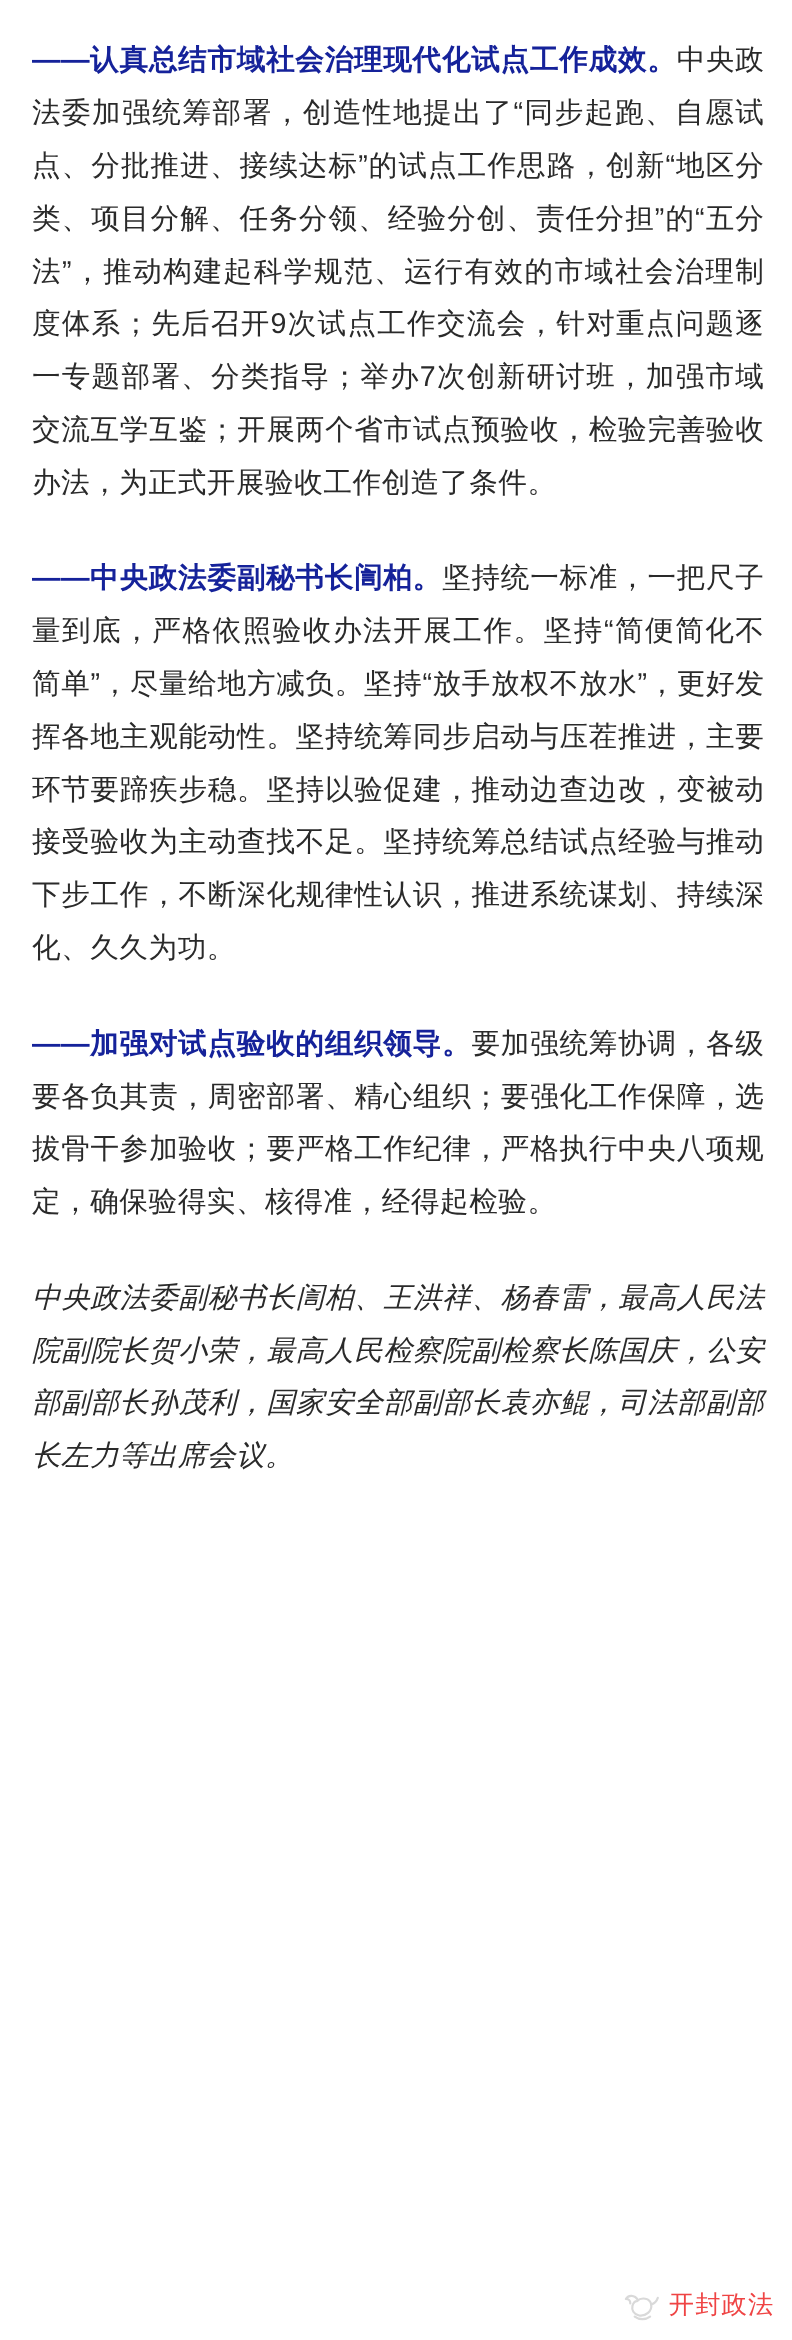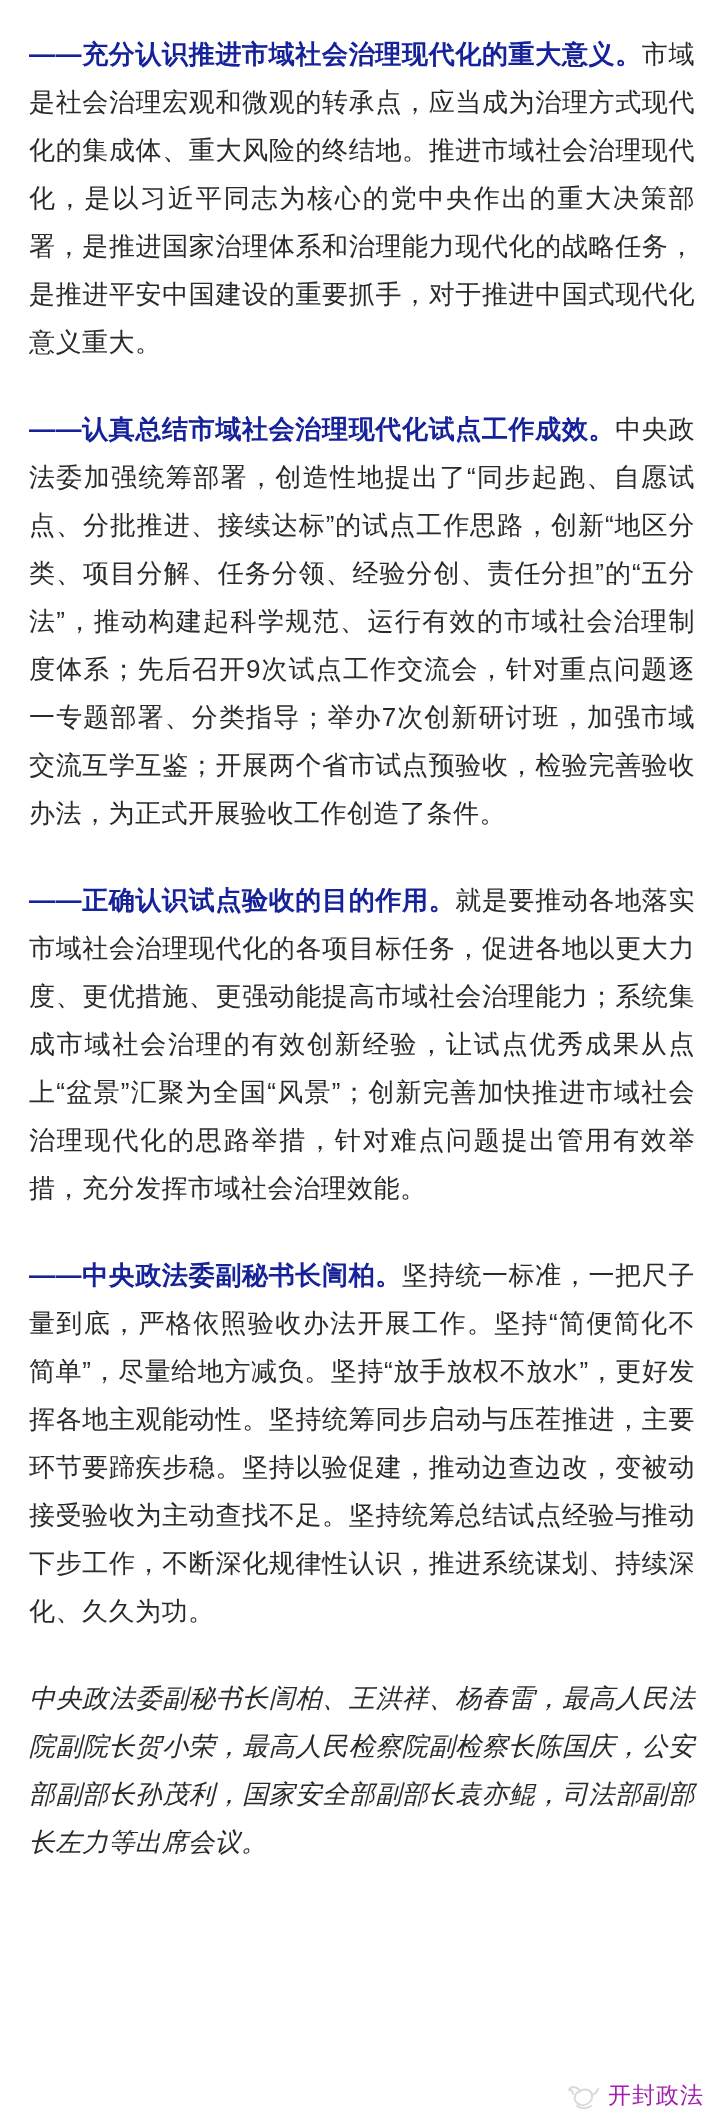--- a/index.html
+++ b/index.html
@@ -35,46 +35,45 @@
     font-weight: bold;
     color: #15229a;
   }
   .watermark {
     position: absolute;
     right: 16px;
     bottom: 16px;
     display: flex;
     align-items: center;
     gap: 7px;
-    color: #a21caf;
+    color: #ef4444;
     font-size: 23px;
     letter-spacing: 1px;
     white-space: nowrap;
   }
   .wm-logo {
     display: inline-flex;
     align-items: center;
   }
   .wm-logo svg {
     display: block;
   }
 </style>
 </head>
 <body>
 
 <div class="article">
 
-  <p class="para"><span class="lead">——充分认识推进市域社会治理现代化的重大意义。</span><span>市域是社会治理宏观和微观的转承点，应当成为治理方式现代化的集成体、重大风险的终结地。推进市域社会治理现代化，是以习近平同志为核心的党中央作出的重大决策部署，是推进国家治理体系和治理能力现代化的战略任务，是推进平安中国建设的重要抓手，对于推进中国式现代化意义重大。</span></p>
 
   <p class="para"><span class="lead">——认真总结市域社会治理现代化试点工作成效。</span><span>中央政法委加强统筹部署，创造性地提出了“同步起跑、自愿试点、分批推进、接续达标”的试点工作思路，创新“地区分类、项目分解、任务分领、经验分创、责任分担”的“五分法”，推动构建起科学规范、运行有效的市域社会治理制度体系；先后召开9次试点工作交流会，针对重点问题逐一专题部署、分类指导；举办7次创新研讨班，加强市域交流互学互鉴；开展两个省市试点预验收，检验完善验收办法，为正式开展验收工作创造了条件。</span></p>
 
-  <p class="para"><span class="lead">——正确认识试点验收的目的作用。</span><span>就是要推动各地落实市域社会治理现代化的各项目标任务，促进各地以更大力度、更优措施、更强动能提高市域社会治理能力；系统集成市域社会治理的有效创新经验，让试点优秀成果从点上“盆景”汇聚为全国“风景”；创新完善加快推进市域社会治理现代化的思路举措，针对难点问题提出管用有效举措，充分发挥市域社会治理效能。</span></p>
 
   <p class="para"><span class="lead">——中央政法委副秘书长訚柏。</span><span>坚持统一标准，一把尺子量到底，严格依照验收办法开展工作。坚持“简便简化不简单”，尽量给地方减负。坚持“放手放权不放水”，更好发挥各地主观能动性。坚持统筹同步启动与压茬推进，主要环节要蹄疾步稳。坚持以验促建，推动边查边改，变被动接受验收为主动查找不足。坚持统筹总结试点经验与推动下步工作，不断深化规律性认识，推进系统谋划、持续深化、久久为功。</span></p>
 
+  <p class="para"><span class="lead">——加强对试点验收的组织领导。</span><span>要加强统筹协调，各级要各负其责，周密部署、精心组织；要强化工作保障，选拔骨干参加验收；要严格工作纪律，严格执行中央八项规定，确保验得实、核得准，经得起检验。</span></p>
 
   <p class="para"><span>中央政法委副秘书长訚柏、王洪祥、杨春雷，最高人民法院副院长贺小荣，最高人民检察院副检察长陈国庆，公安部副部长孙茂利，国家安全部副部长袁亦鲲，司法部副部长左力等出席会议。</span></p>
 
 </div>
 
 <div class="watermark">
   <span class="wm-logo">
     <svg width="34" height="28" viewBox="0 0 34 28" xmlns="http://www.w3.org/2000/svg">
       <g fill="none" stroke="#d9d9d9" stroke-width="2" stroke-linecap="round" stroke-linejoin="round">
         <path d="M13 9 C10 4 4 4 2 8 C5 8 6 10 6 12"></path>

